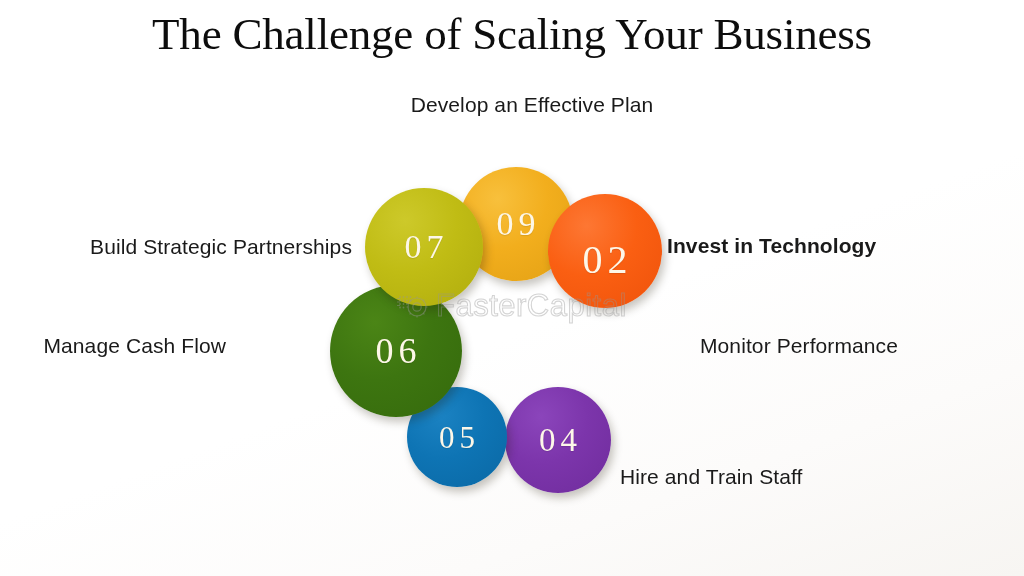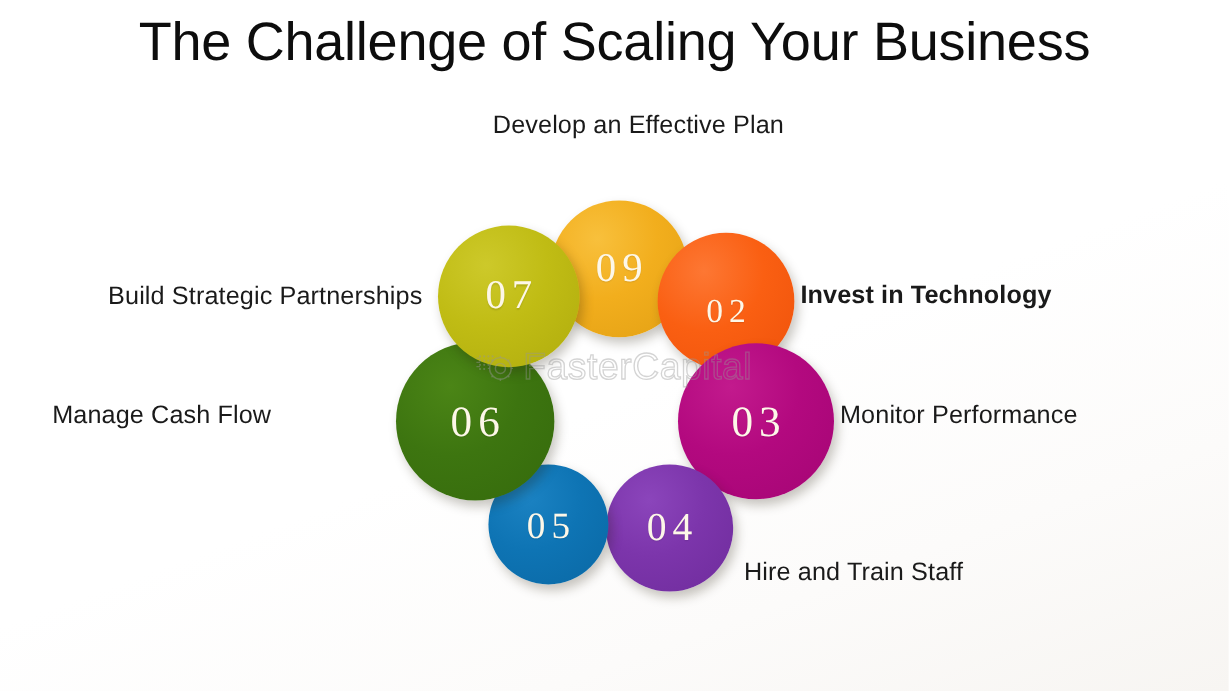--- a/index.html
+++ b/index.html
@@ -22,21 +22,21 @@
     overflow: hidden;
   }
 
   
   #title {
     position: absolute;
     left: 0;
     top: 8px;
     width: 1024px;
     text-align: center;
-    font-family: Liberation Sans, sans-serif;
+    font-family: Liberation Serif, serif;
     font-size: 45px;
     font-weight: 400;
     letter-spacing: -0.2px;
     color: #0d0d0d;
     line-height: 1.18;
     white-space: nowrap;
   }
 
   
   #top-label {
@@ -126,27 +126,23 @@
 
   <div id="diagram">
 
     <div class="node" style="left:459px; top:167px; width:114px; height:114px; z-index:2;
                 background: radial-gradient(circle at 34% 28%, #f8c03c 0%, #f2ae1d 45%, #e2a014 100%);">
       <span class="num" style="font-size:34px;">09</span>
     </div>
 
     <div class="node" style="left:548px; top:194px; width:114px; height:114px; z-index:3;
                 background: radial-gradient(circle at 34% 28%, #fd7733 0%, #fa5f12 45%, #ee520b 100%);">
-      <span class="num" style="font-size:28px;margin-top:18px;">02</span>
-    </div>
-
-    <div class="node" style="left:565px; top:286px; width:130px; height:130px; z-index:4;
-                background: radial-gradient(circle at 34% 28%, #c21a8d 0%, #b3097f 45%, #a40574 100%);">
-      <span class="num" style="font-size:36px;">03</span>
-    </div>
+      <span class="num" style="font-size:40px;margin-top:18px;">02</span>
+    </div>
+
 
     <div class="node" style="left:505px; top:387px; width:106px; height:106px; z-index:5;
                 background: radial-gradient(circle at 34% 28%, #8b45bb 0%, #7c35ab 45%, #6f2c9c 100%);">
       <span class="num" style="font-size:33px;">04</span>
     </div>
 
     <div class="node" style="left:407px; top:387px; width:100px; height:100px; z-index:6;
                 background: radial-gradient(circle at 34% 28%, #1b82c2 0%, #0e74b4 45%, #0a68a4 100%);">
       <span class="num" style="font-size:31px;">05</span>
     </div>

